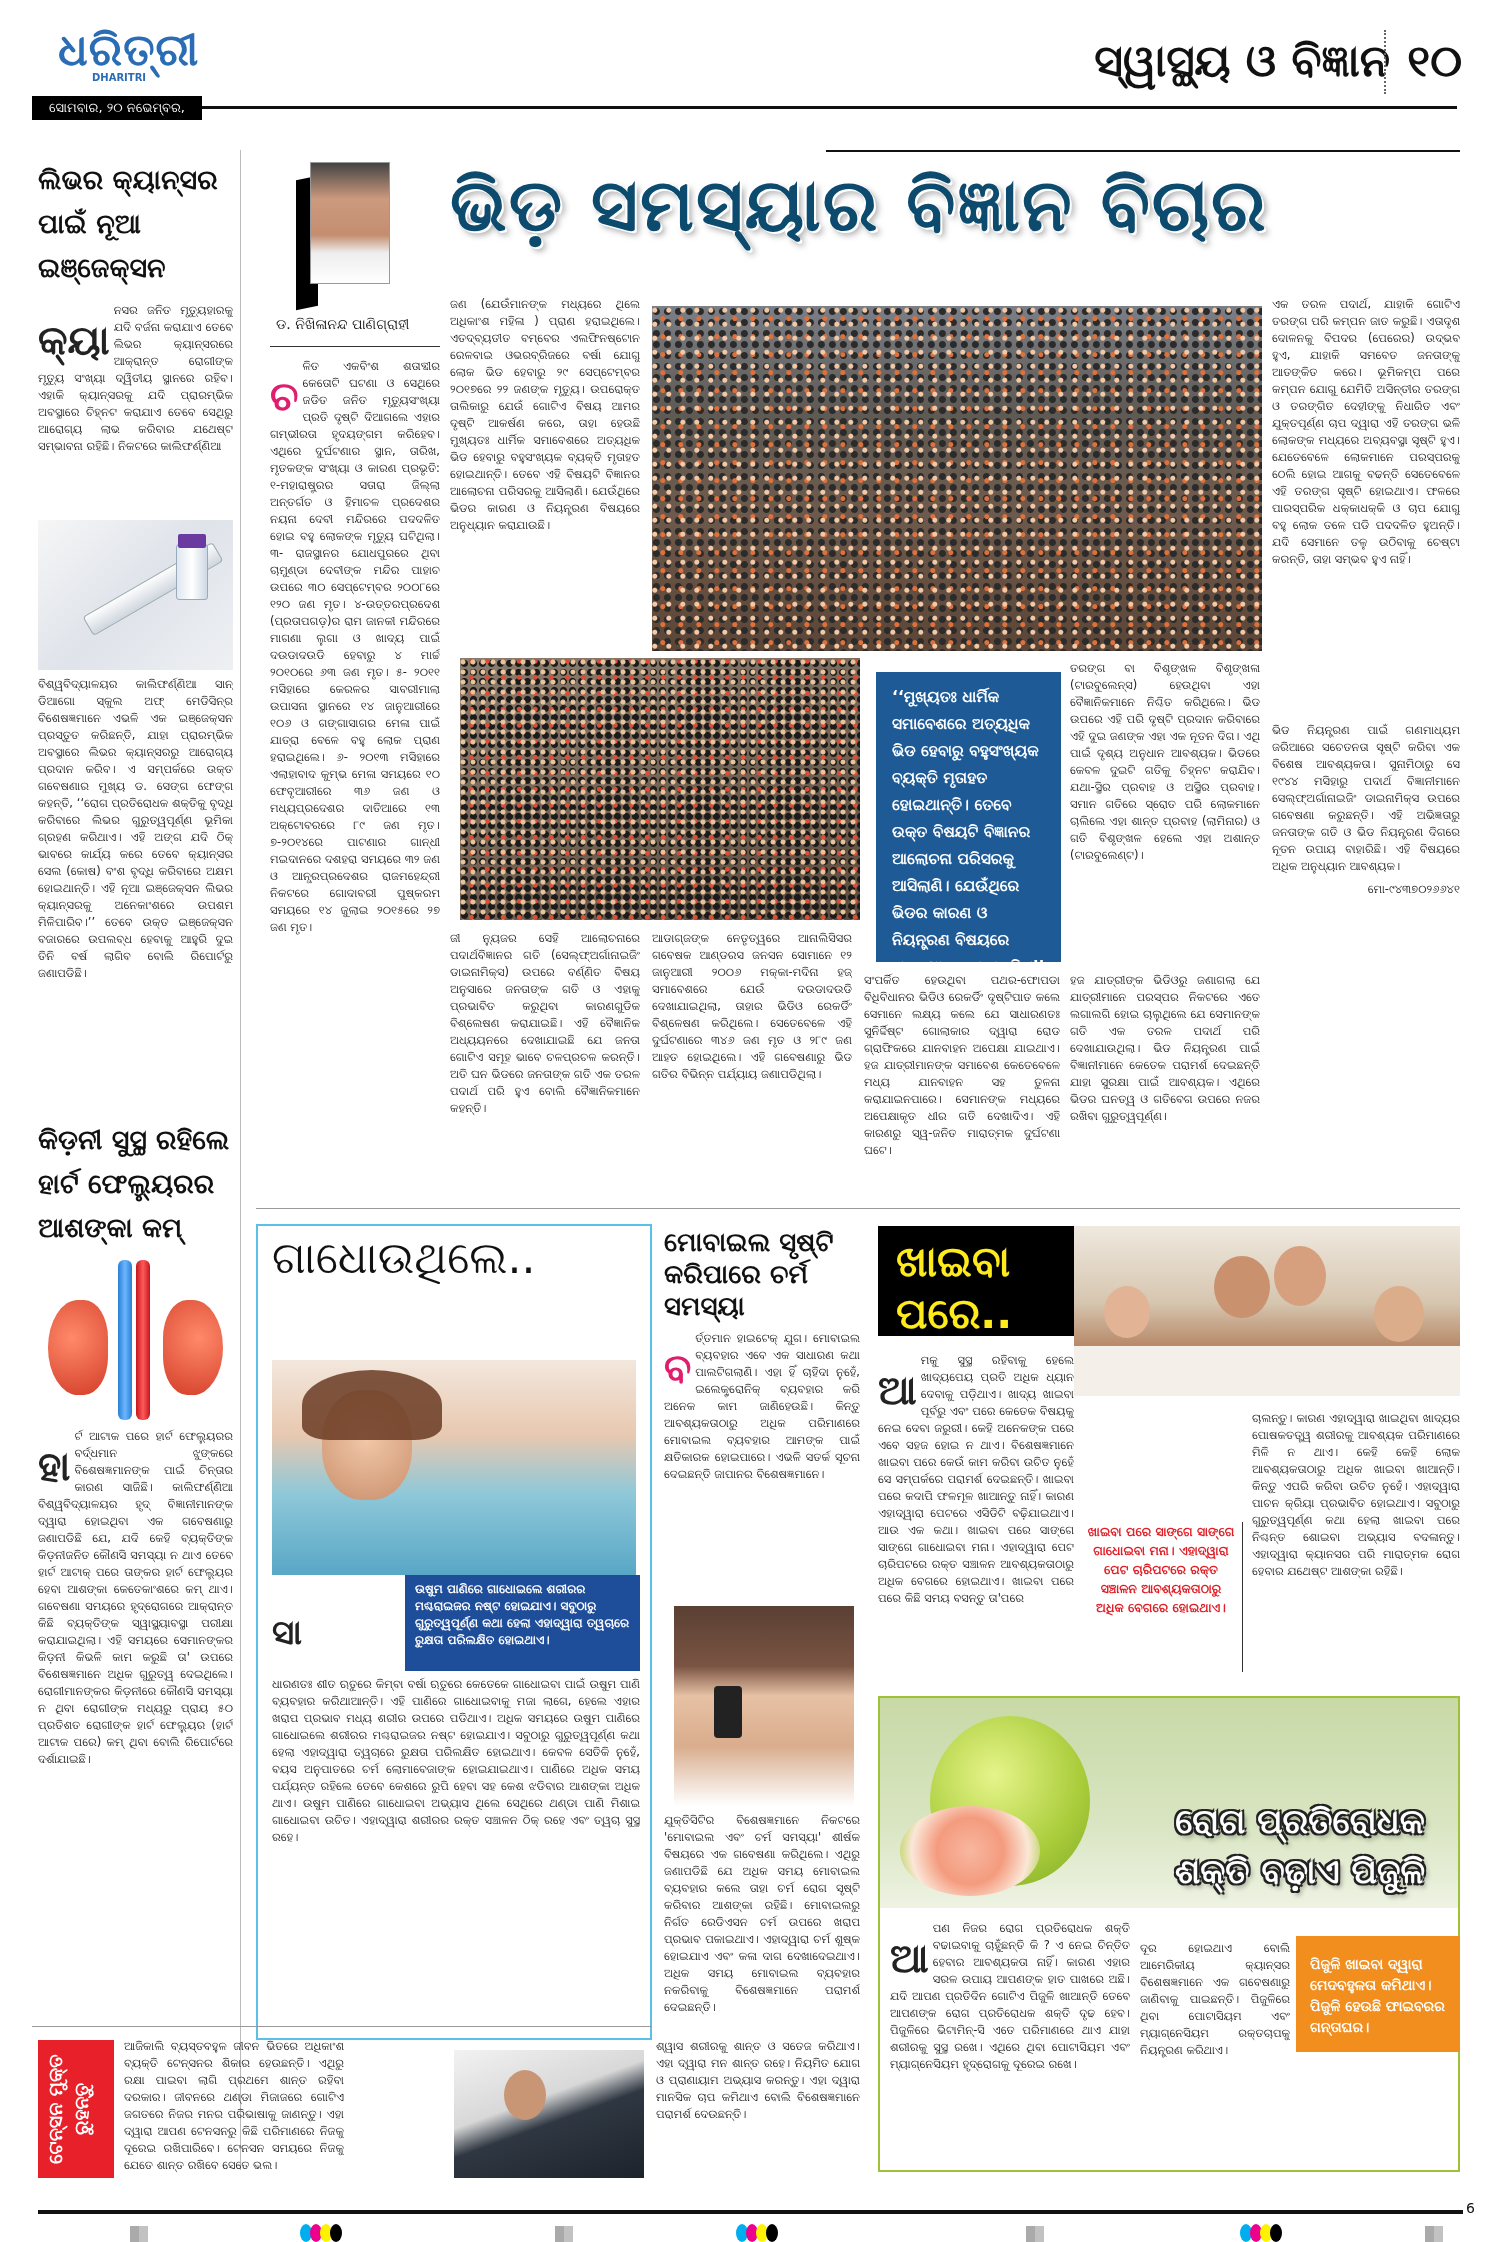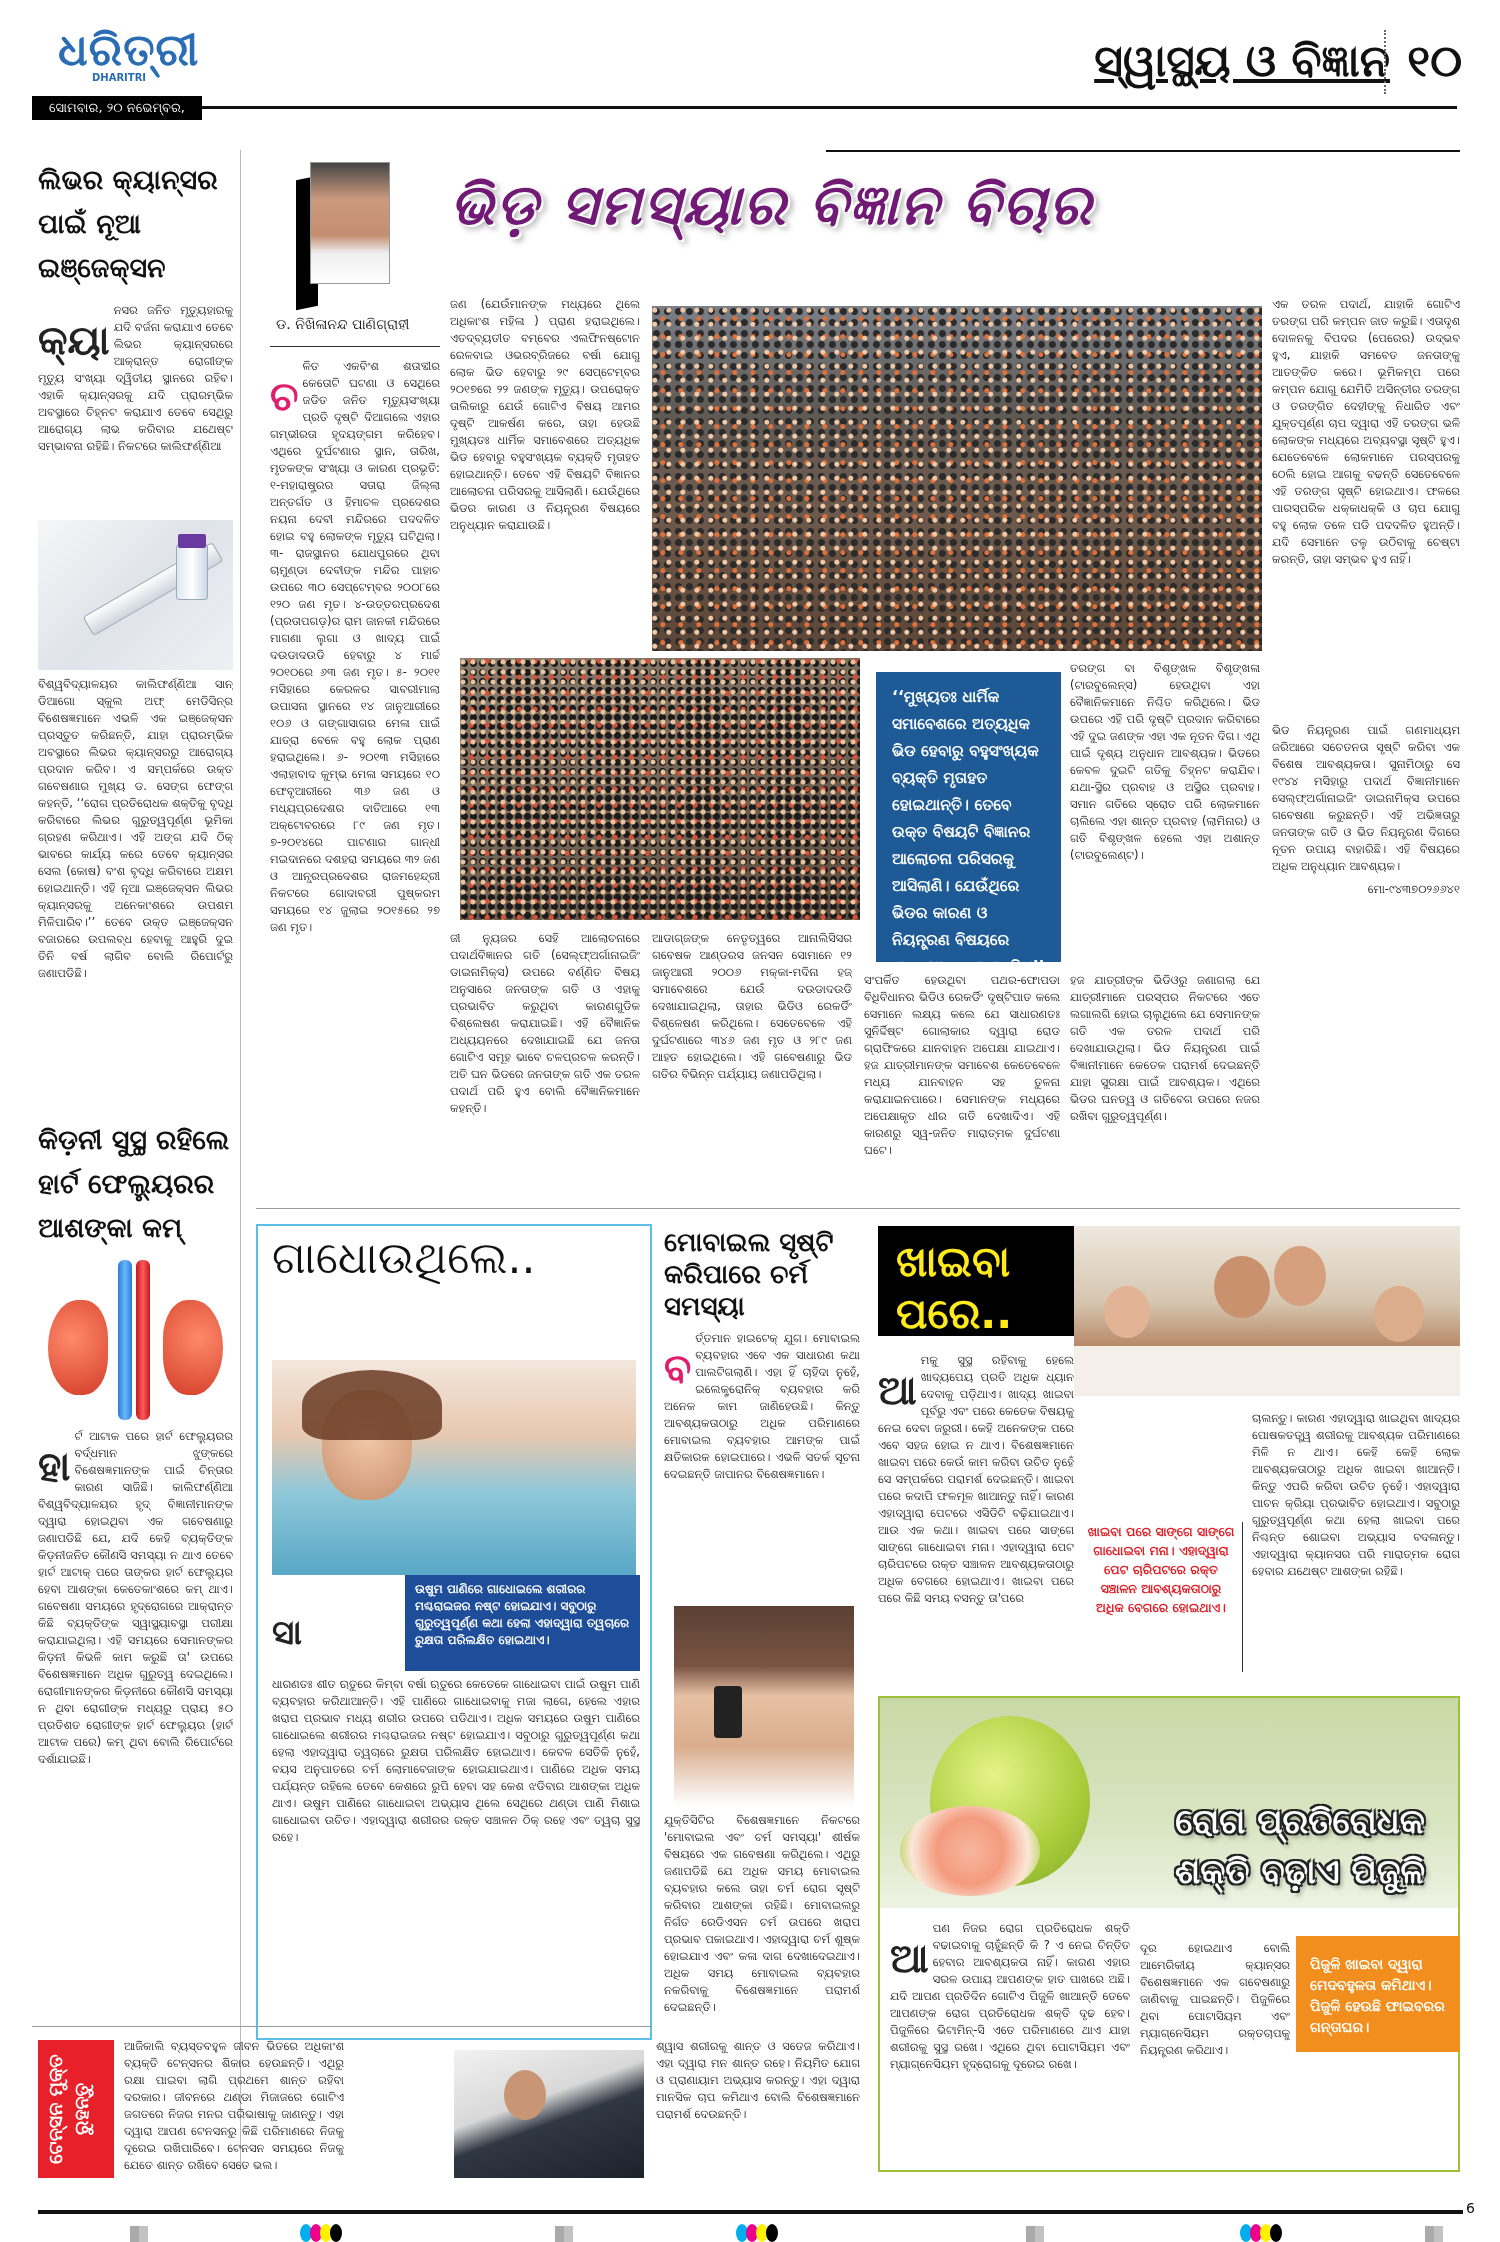--- a/index.html
+++ b/index.html
@@ -8,31 +8,31 @@
   .abs { position: absolute; }
   .rule { position: absolute; background: #111; }
   .vrule { position: absolute; background: #bbb; width: 1px; }
 
   
   .logo { left: 58px; top: 22px; width: 150px; height: 78px; }
   .logo-main { font-size: 44px; font-weight: bold; color: #2a6db5; line-height: 56px; letter-spacing: 1px; font-family: "DejaVu Serif", serif; }
   .logo-sub { font-size: 10px; font-weight: bold; color: #2a6db5; margin-left: 34px; margin-top: -6px; }
   .datebar { left: 32px; top: 96px; width: 170px; height: 24px; background: #000; color: #fff; font-size: 13px; line-height: 24px; text-align: center; }
   .datebar-line { left: 32px; top: 106px; width: 1425px; height: 3px; }
-  .section-title { right: 84px; top: 26px; font-size: 44px; font-weight: bold; line-height: 70px; text-decoration: underline; }
+  .section-title { right: 84px; top: 26px; font-size: 44px; font-weight: bold; line-height: 70px; }
   .page-num { right: 38px; top: 26px; font-size: 44px; font-weight: bold; line-height: 70px; }
   .sep-dots { right: 114px; top: 30px; height: 64px; border-left: 2px dotted #666; width: 0; }
 
   
   .col { position: absolute; font-size: 11.5px; line-height: 17px; color: #222; text-align: justify; overflow: hidden; }
   .dropcap { float: left; font-size: 40px; line-height: 36px; font-weight: bold; margin-right: 4px; margin-top: 20px; }
   .side-head { position: absolute; font-size: 27px; font-weight: bold; line-height: 44px; color: #111; }
 
   
-  .headline { left: 450px; top: 150px; width: 1020px; font-size: 56px; font-weight: bold; color: #701a75; line-height: 110px; text-shadow: 2px 2px 0 #fff, -2px -2px 0 #fff, 4px 4px 6px rgba(0,0,0,.35); letter-spacing: 2px; white-space: nowrap; font-style: italic; }
+  .headline { left: 450px; top: 150px; width: 1020px; font-size: 72px; font-weight: bold; color: #0c4a6e; line-height: 110px; text-shadow: 2px 2px 0 #fff, -2px -2px 0 #fff, 4px 4px 6px rgba(0,0,0,.35); letter-spacing: 2px; white-space: nowrap; }
   .author-photo { left: 310px; top: 162px; width: 80px; height: 122px; background: linear-gradient(180deg,#444 0%,#cc9a7e 30%,#c48d70 60%,#eee 75%,#fff 100%); border: 1px solid #999; }
   .author-shadow { left: 296px; top: 178px; width: 22px; height: 130px; background: #000; transform: skewY(-12deg); }
   .author-name { left: 276px; top: 316px; font-size: 14px; }
   .author-rule { left: 270px; top: 346px; width: 170px; height: 1px; background: #333; }
 
   
   .photo { position: absolute; overflow: hidden; }
   .crowd1 { background:
       radial-gradient(circle at 20% 30%, #f2c9a6 2px, transparent 3px) 0 0/14px 14px,
       radial-gradient(circle at 60% 70%, #e0703a 2px, transparent 3px) 0 0/18px 18px,

